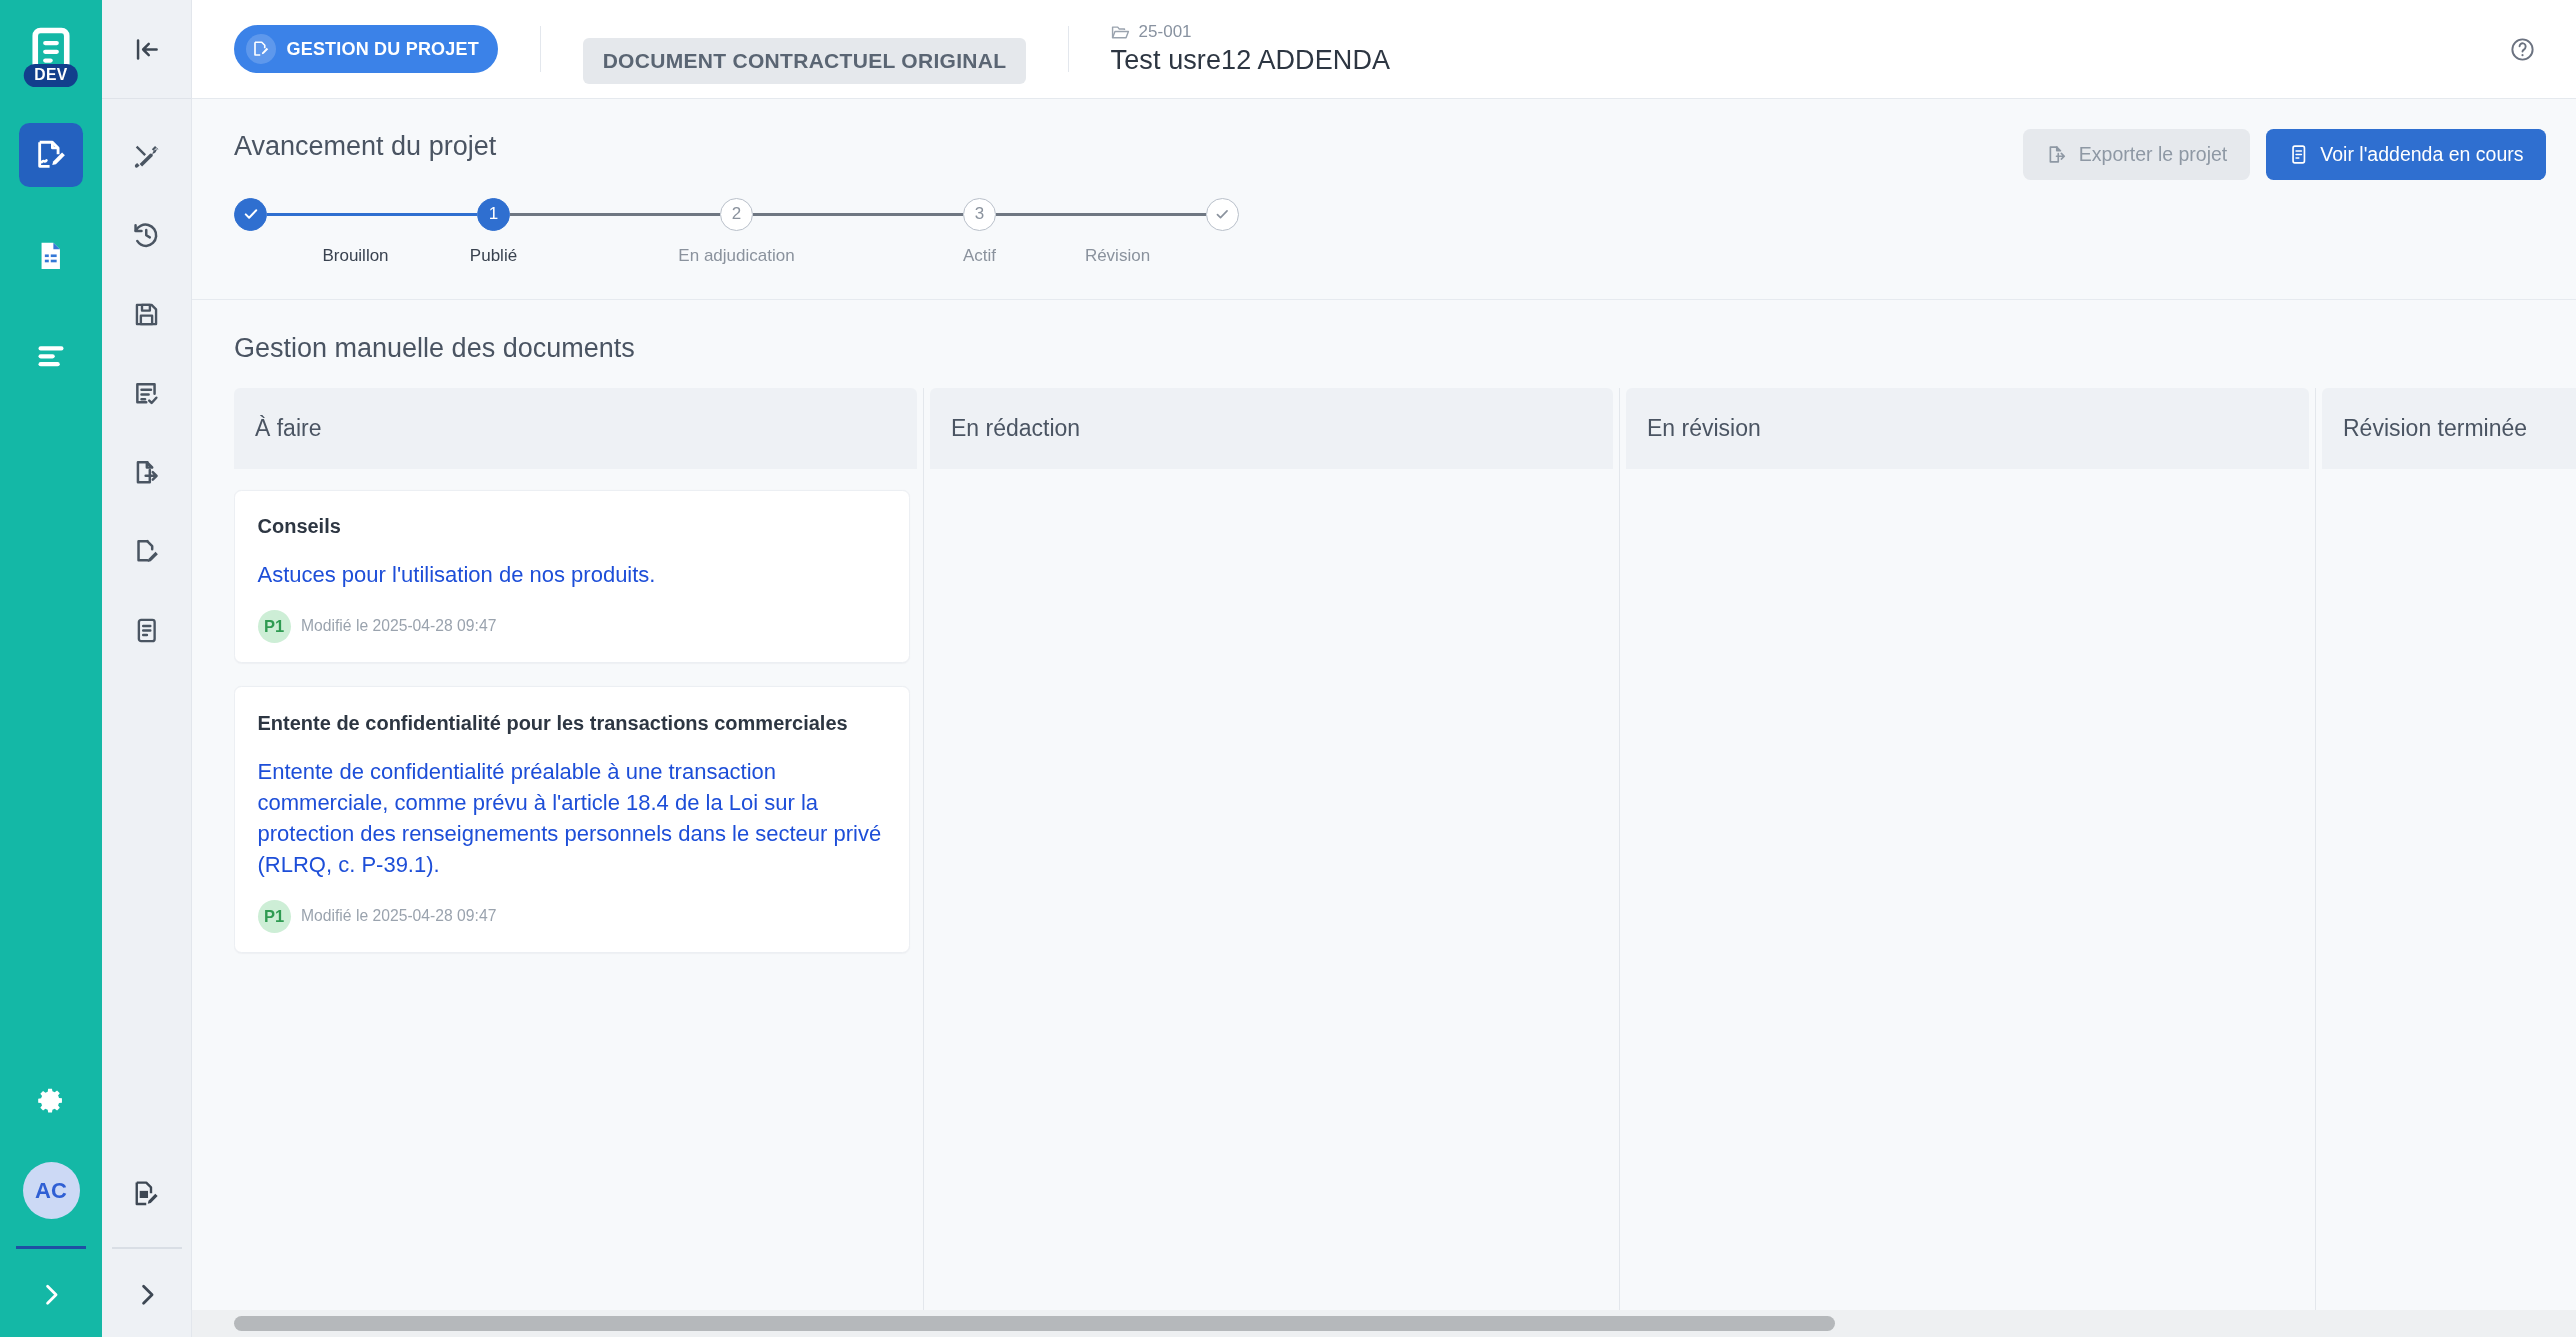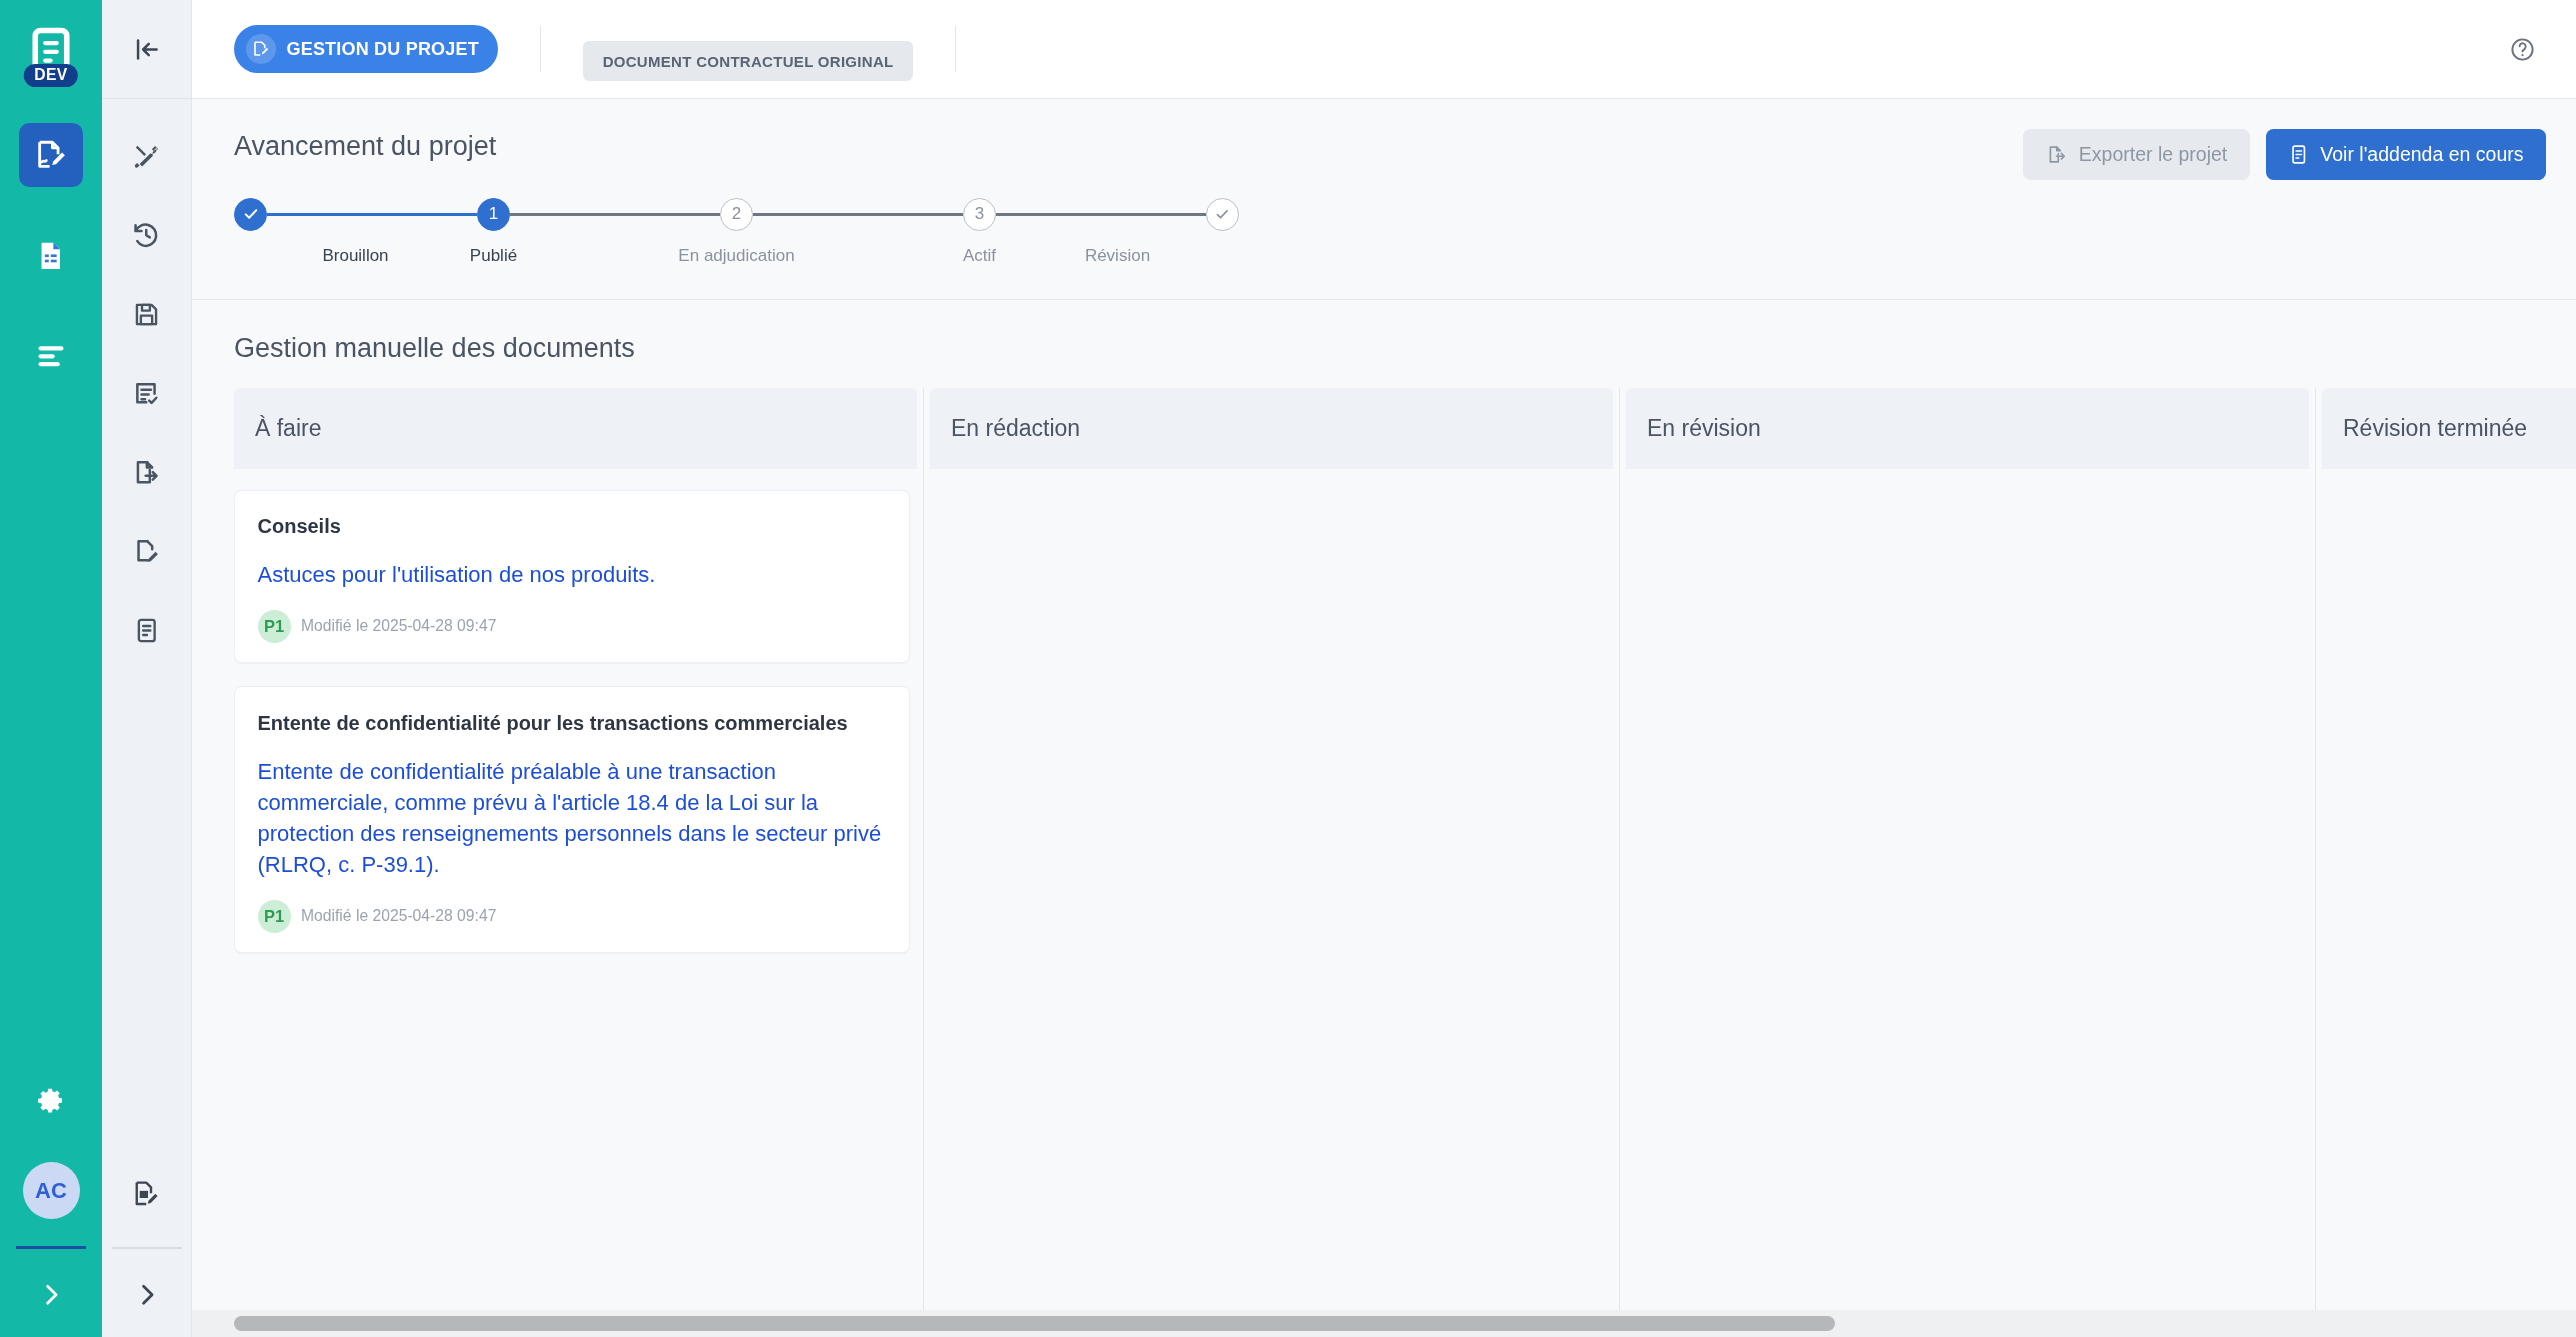--- a/index.html
+++ b/index.html
@@ -74,21 +74,21 @@
     background: #3b82e8; color: #fff; border-radius: 30px;
     display: flex; align-items: center; gap: 10.5px;
     padding: 9px 19.5px 9px 12px; font-size: 18px; font-weight: bold;
     letter-spacing: 0.2px; cursor: pointer;
   }
   .pill-icon-circle { width: 30px; height: 30px; border-radius: 50%;
     background: rgba(255,255,255,.18); display:flex; align-items:center; justify-content:center; }
   .vdiv { width: 0.7px; height: 46px; background: #e3e7ed; margin: 0 27px; }
   .pill-gray {
     background: #e5e8ec; color: #5a6573; border-radius: 6px;
-    padding: 11.2px 19.5px; font-size: 15px; font-weight: bold; letter-spacing: 0.3px;
+    padding: 11.2px 19.5px; font-size: 21px; font-weight: bold; letter-spacing: 0.3px;
     cursor: pointer;
     margin-top: 24px;
   }
   .doc-block { display: flex; flex-direction: column; gap: 3px; }
   .doc-sub { display: flex; align-items: center; gap: 9px;
              color: #8892a0; font-size: 17px; }
   .doc-title { font-size: 27px; color: #2d3642; font-weight: 400; letter-spacing: 0.1px; }
   .top-spacer { flex: 1 1 auto; }
   .help-btn { cursor: pointer; margin-right: 10.5px; }
 
@@ -333,20 +333,32 @@
         </span>
         <span>GESTION DU PROJET</span>
       </div>
 
       <div class="vdiv"></div>
 
       <div class="pill-gray">DOCUMENT CONTRACTUEL ORIGINAL</div>
 
       <div class="vdiv"></div>
 
+      <div class="doc-block">
+        <div class="doc-sub">
+          <span>
+            <svg width="19" height="16.5" viewBox="0 0 24 20" fill="none" stroke="#9aa3ae" stroke-width="1.8" stroke-linejoin="round">
+              <path d="M2 17V3.5h6.5l2 2.5H17V7"></path>
+              <path d="M2 17l3-8h17l-3 8z"></path>
+            </svg>
+          </span>
+          <span>25-001</span>
+        </div>
+        <div class="doc-title">Test usre12 ADDENDA</div>
+      </div>
 
       <div class="top-spacer"></div>
 
       <div class="help-btn">
         <span>
           <svg width="27" height="27" viewBox="0 0 24 24" fill="none" stroke="#6b7280" stroke-width="1.7">
             <circle cx="12" cy="12" r="9"></circle>
             <path d="M9.4 9.2a2.7 2.7 0 115.2 1c0 1.8-2.6 2-2.6 3.6" stroke-linecap="round"></path>
             <circle cx="12" cy="17" r=".95" fill="#6b7280" stroke="none"></circle>
           </svg>

